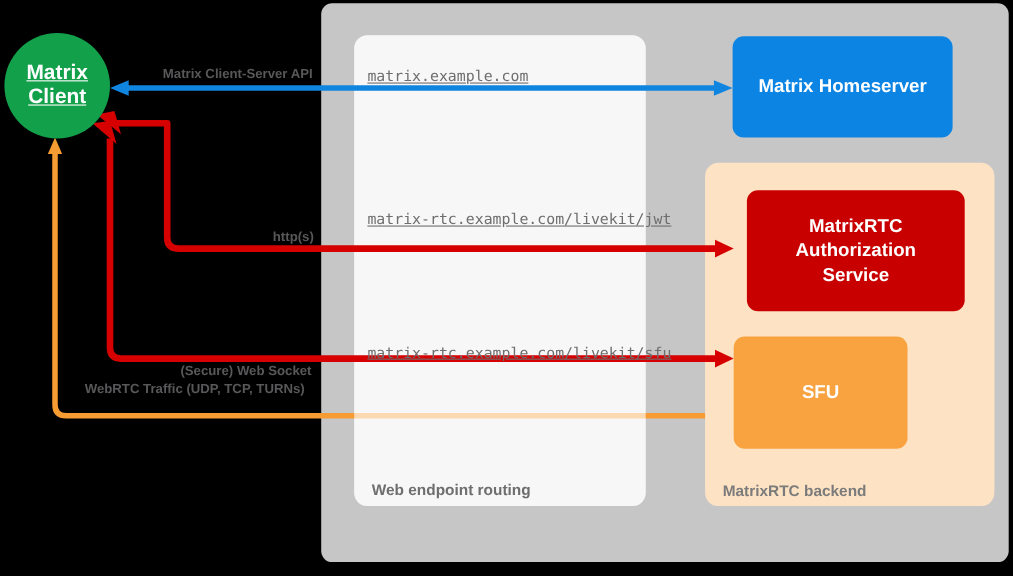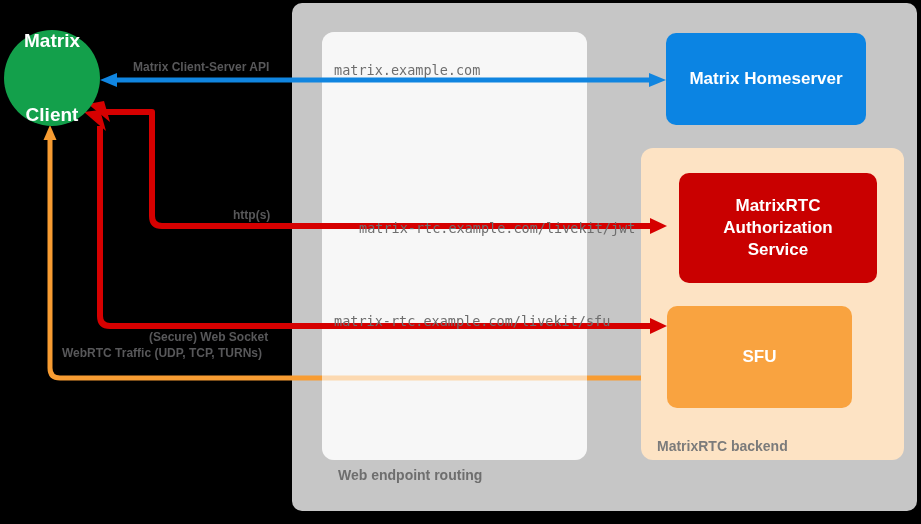--- a/index.html
+++ b/index.html
@@ -7,47 +7,47 @@
          font-family:"Liberation Sans",sans-serif;}
   .abs{position:absolute;}
   svg.layer{position:absolute;left:0;top:0;width:921px;height:524px;overflow:visible;}
 
   
   #site-container{left:292px;top:3px;width:625px;height:508px;background:#c6c6c6;border-radius:10px;}
   #site-label{right:10px;bottom:6px;color:#ffffff;font-size:18px;font-weight:bold;letter-spacing:.1px;}
 
   
   #routing-box{left:322px;top:32px;width:265px;height:428px;background:rgba(255,255,255,.62);border-radius:12px;}
-  #routing-label{left:338px;top:437px;color:#6e6e6e;font-size:14px;font-weight:bold;margin-top:30px;}
+  #routing-label{left:338px;top:437px;color:#6e6e6e;font-size:14px;font-weight:bold;}
   .endpoint{position:absolute;color:#6e6e6e;font-size:13.5px;
-            font-family:"DejaVu Sans Mono","Liberation Mono",monospace;white-space:nowrap;}
+            font-family:"DejaVu Sans Mono","Liberation Mono",monospace;white-space:nowrap;text-decoration:underline;}
   #ep-matrix{left:334px;top:62px;}
-  #ep-jwt{left:334px;top:220px;margin-left:25px;}
+  #ep-jwt{left:334px;top:192px;}
   #ep-sfu{left:334px;top:313px;}
 
   
   #backend-box{left:641px;top:148px;width:263px;height:312px;background:#fde3c4;border-radius:12px;}
   #backend-label{left:657px;top:438px;color:#7b7b7b;font-size:14px;font-weight:bold;}
 
   
   #matrix-client{left:4px;top:30px;width:96px;height:96px;border-radius:50%;background:#13a04b;
-                 display:flex;flex-direction:column;align-items:center;justify-content:space-between;
-                 color:#fff;font-size:19px;font-weight:bold;line-height:1.15;text-align:center;}
+                 display:flex;flex-direction:column;align-items:center;justify-content:center;
+                 color:#fff;font-size:19px;font-weight:bold;line-height:1.15;text-align:center;text-decoration:underline;}
   #homeserver{left:666px;top:33px;width:200px;height:92px;background:#0b84e3;border-radius:10px;
               display:flex;align-items:center;justify-content:center;color:#fff;
               font-size:17px;font-weight:bold;text-align:center;}
   #auth-service{left:667px;top:173px;width:198px;height:110px;background:#c90000;border-radius:10px;
                 display:flex;align-items:center;justify-content:center;color:#fff;
                 font-size:17px;font-weight:bold;line-height:1.3;text-align:center;margin-left:12px;}
-  #sfu{left:667px;top:306px;width:185px;height:102px;background:#f9a340;border-radius:10px;
+  #sfu{left:667px;top:306px;width:158px;height:102px;background:#f9a340;border-radius:10px;
        display:flex;align-items:center;justify-content:center;color:#fff;
        font-size:17px;font-weight:bold;text-align:center;}
 
   
-  .edge-label{position:absolute;color:#58585a;font-size:12px;font-weight:bold;white-space:nowrap;}
+  .edge-label{position:absolute;color:#58585a;font-size:12px;font-weight:bold;white-space:nowrap;margin-left:15px;}
   #lbl-cs{left:133px;top:60px;}
   #lbl-http{left:233px;top:208px;}
   #lbl-ws{left:149px;top:330px;}
   #lbl-webrtc{left:62px;top:346px;}
 </style>
 </head>
 <body>
 
 <div id="stage">
 

